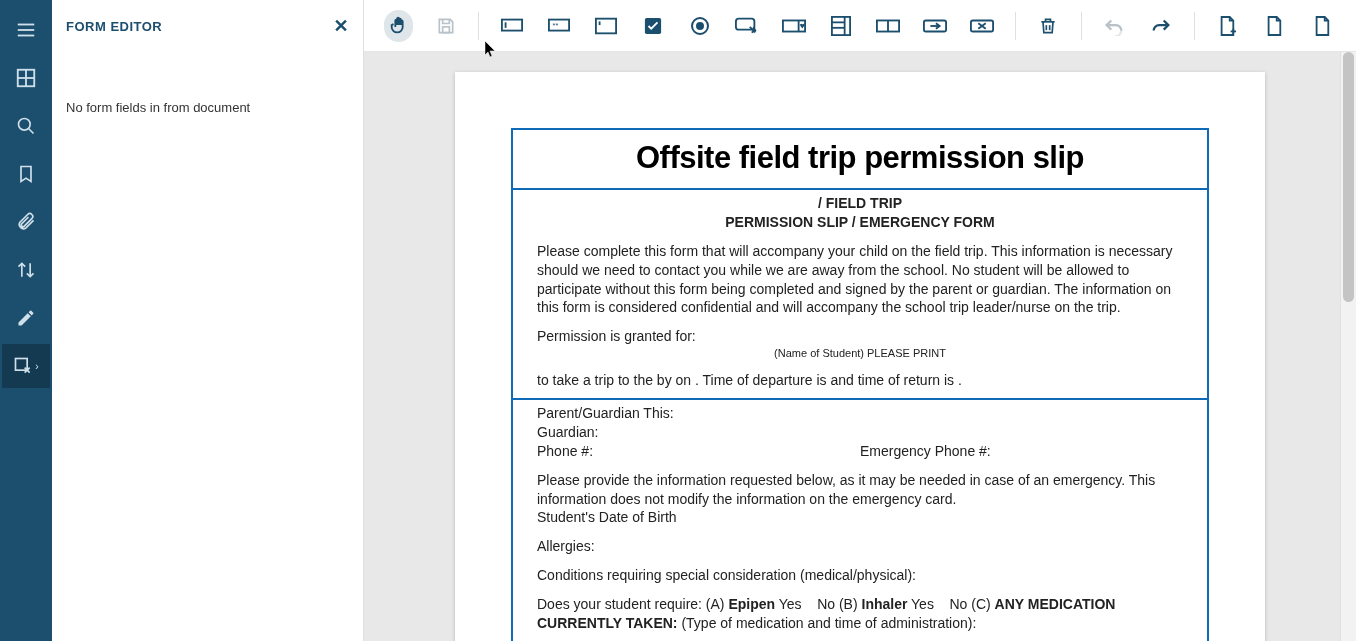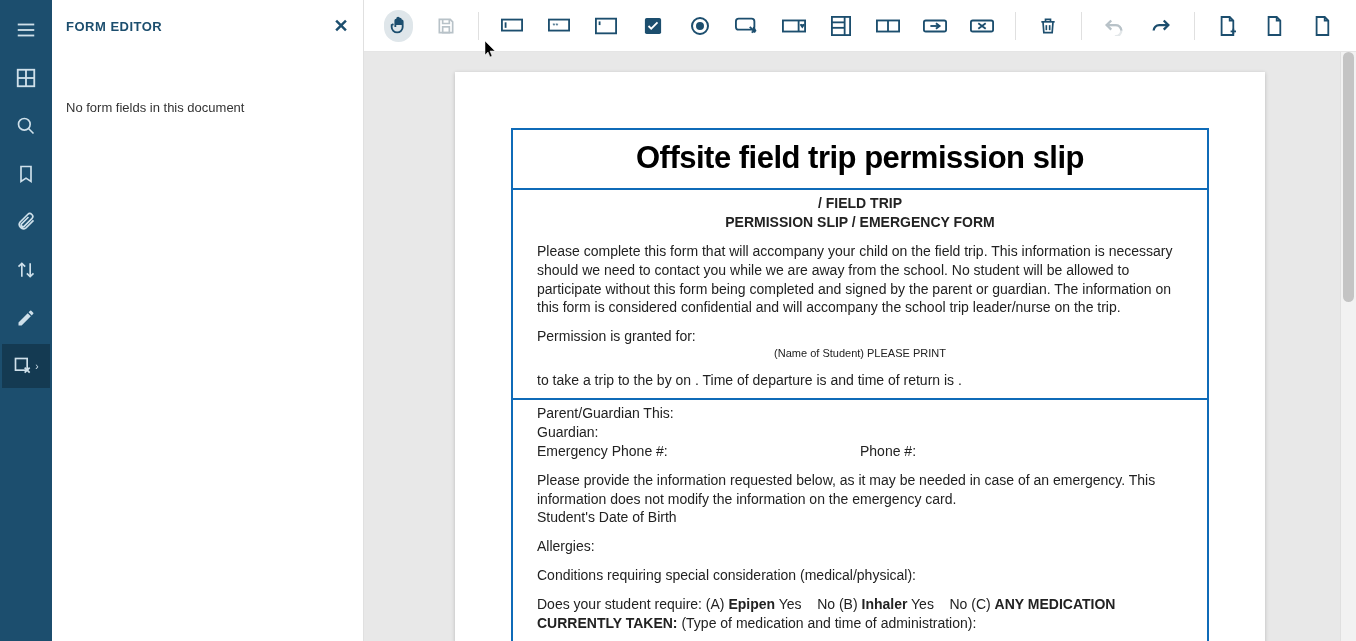--- a/index.html
+++ b/index.html
@@ -206,21 +206,21 @@
       <span class="chev">›</span>
     </div>
   </div>
 
   <div class="sidepanel">
     <div class="sidepanel-header">
       <span>FORM EDITOR</span>
       <span class="close">✕</span>
     </div>
     <div class="sidepanel-body">
-      <span>No form fields in this document</span>
+      <span>No form fields in from document</span>
     </div>
   </div>
 
   <div class="main">
 
     <div class="toolbar">
       <div class="tbtn active" title="Pan">
         <svg width="22" height="22" viewBox="0 0 24 24" fill="none" stroke="#1c4e6e" stroke-width="2">
             <path d="M8 13V6a1 1 0 1 1 2 0v5"></path>
             <path d="M10 11V4a1 1 0 1 1 2 0v7"></path>
@@ -371,22 +371,22 @@
             <div class="mt">Please complete this form that will accompany your child on the field trip. This information is necessary should we need to contact you while we are away from the school. No student will be allowed to participate without this form being completed and signed by the parent or guardian. The information on this form is considered confidential and will accompany the school trip leader/nurse on the trip.</div>
             <div class="mt">Permission is granted for:</div>
             <div class="small">(Name of Student) PLEASE PRINT</div>
             <div class="mt">to take a trip to the  by  on . Time of departure is  and time of return is .</div>
           </div>
 
           <div class="section">
             <div>Parent/Guardian This:</div>
             <div>Guardian:</div>
             <div class="row">
+              <div class="col">Phone #:</div>
               <div class="col">Emergency Phone #:</div>
-              <div class="col">Phone #:</div>
             </div>
             <div class="mt">Please provide the information requested below, as it may be needed in case of an emergency. This information does not modify the information on the emergency card.</div>
             <div>Student's Date of Birth</div>
             <div class="mt">Allergies:</div>
             <div class="mt">Conditions requiring special consideration (medical/physical):</div>
             <div class="mt">
               <span>Does your student require: (A) </span><b>Epipen</b>
               <span> </span><span>Yes</span>&nbsp;&nbsp;&nbsp;&nbsp;<span>No</span>
               <span>   (B) </span><b>Inhaler</b>
               <span> </span><span>Yes</span>&nbsp;&nbsp;&nbsp;&nbsp;<span>No</span>

